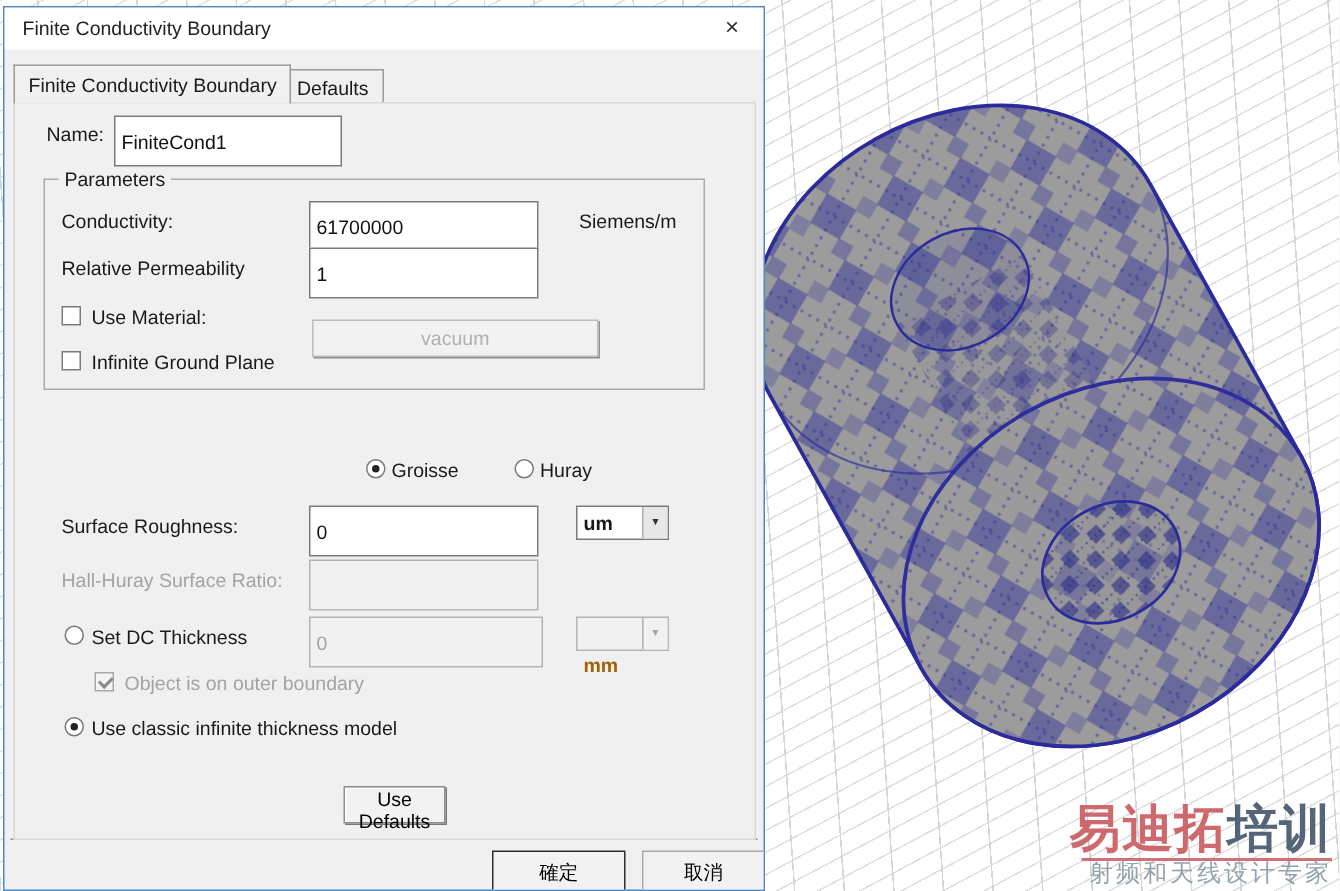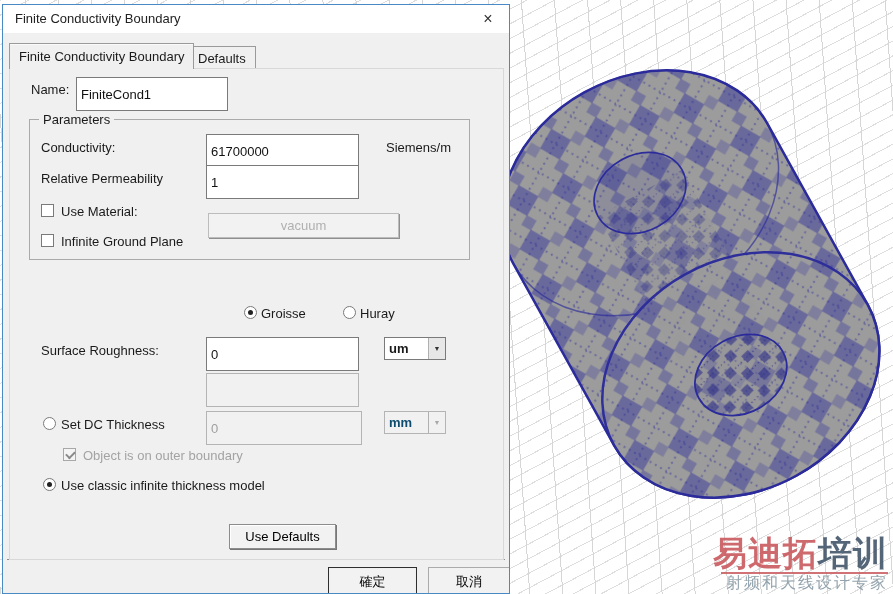--- a/index.html
+++ b/index.html
@@ -58,21 +58,21 @@
 
   .radio { position:absolute; width:13px; height:13px; border:1px solid #7a7a7a; border-radius:50%; background:#fff; }
   .radio.selected::after { content:""; position:absolute; left:3px; top:3px; width:5px; height:5px;
       border-radius:50%; background:#222; }
 
   .dropdown { position:absolute; width:62px; height:23px; border:1px solid #7a7a7a; background:#fff; }
   .dropdown .dval { position:absolute; left:4px; top:0; line-height:21px;font-weight:bold; }
   .dropdown .darrow { position:absolute; right:0; top:0; width:17px; height:100%; background:#e7e7e7;
       border-left:1px solid #b0b0b0; text-align:center; font-size:7px; line-height:21px; color:#333; }
   .dropdown.off { border-color:#b4b4b4; background:#f1f1f1; }
-  .dropdown.off .dval { color:#0c4a6e; }
+  .dropdown.off .dval { color:#a16207;margin-top:21px; }
   .dropdown.off .darrow { background:#f1f1f1; color:#a8a8a8; }
 
   .btn { position:absolute; background:#f2f2f2; border:1px solid #8c8c8c;
          box-shadow:inset 1px 1px 0 #ffffff, 1px 1px 0 #777;
          font-family:"Liberation Sans",sans-serif; font-size:13px; text-align:center; cursor:pointer; }
   .btn.disabled { color:#b0b0b0; border-color:#bcbcbc; box-shadow:1px 1px 0 #8f8f8f; cursor:default; }
   .btn.default { border:1px solid #2f2f2f; box-shadow:inset 0 0 0 1px #f0f0f0, inset 1px 1px 0 #ffffff; }
 
   .separator { position:absolute; left:4px; right:4px; top:554px; height:1px; background:#8f8f8f; }
 </style>
@@ -157,35 +157,36 @@
     <span class="radio" style="left:340px; top:301px; z-index:4;"></span>
     <span class="lbl" style="left:357px; top:301px; z-index:4;">Huray</span>
 
     <span class="lbl" style="left:38px; top:338px; z-index:4;">Surface Roughness:</span>
     <input class="tfield" style="left: 203px; top: 332px; width: 153px; z-index: 4;" value="0">
     <div class="dropdown" style="left:381px; top:332px; z-index:4;">
       <span class="dval">um</span>
       <span class="darrow">▼</span>
     </div>
 
+    <span class="lbl disabled" style="left:38px; top:374px; z-index:4;">Hall-Huray Surface Ratio:</span>
     <input class="tfield off" style="left: 203px; top: 368px; width: 153px; z-index: 4;" disabled="" value="">
 
     <span class="radio" style="left:40px; top:412px; z-index:4;"></span>
     <span class="lbl" style="left:58px; top:412px; z-index:4;">Set DC Thickness</span>
     <input class="tfield off" style="left: 203px; top: 406px; width: 156px; z-index: 4;" disabled="" value="0">
     <div class="dropdown off" style="left:381px; top:406px; z-index:4;">
       <span class="dval">mm</span>
       <span class="darrow">▼</span>
     </div>
 
     <span class="checkbox checked disabled" style="left:60px; top:443px; z-index:4;"></span>
     <span class="lbl disabled" style="left:80px; top:443px; z-index:4;">Object is on outer boundary</span>
 
     <span class="radio selected" style="left:40px; top:473px; z-index:4;"></span>
     <span class="lbl" style="left:58px; top:473px; z-index:4;">Use classic infinite thickness model</span>
 
-    <button class="btn" style="left:226px; top:519px; width:107px; height:25px; z-index:4;">Use Defaults</button>
+    <button class="btn" style="left:226px; top:519px; width:68px; height:25px; z-index:4;">Use Defaults</button>
     <div class="separator"></div>
     <button class="btn default" style="left:325px; top:562px; width:89px; height:30px; z-index:4;">確定</button>
     <button class="btn" style="left:425px; top:562px; width:82px; height:30px; z-index:4; border-color:#ababab; box-shadow:none;">取消</button>
   </div>
 
 </div>
 
 </body></html>

